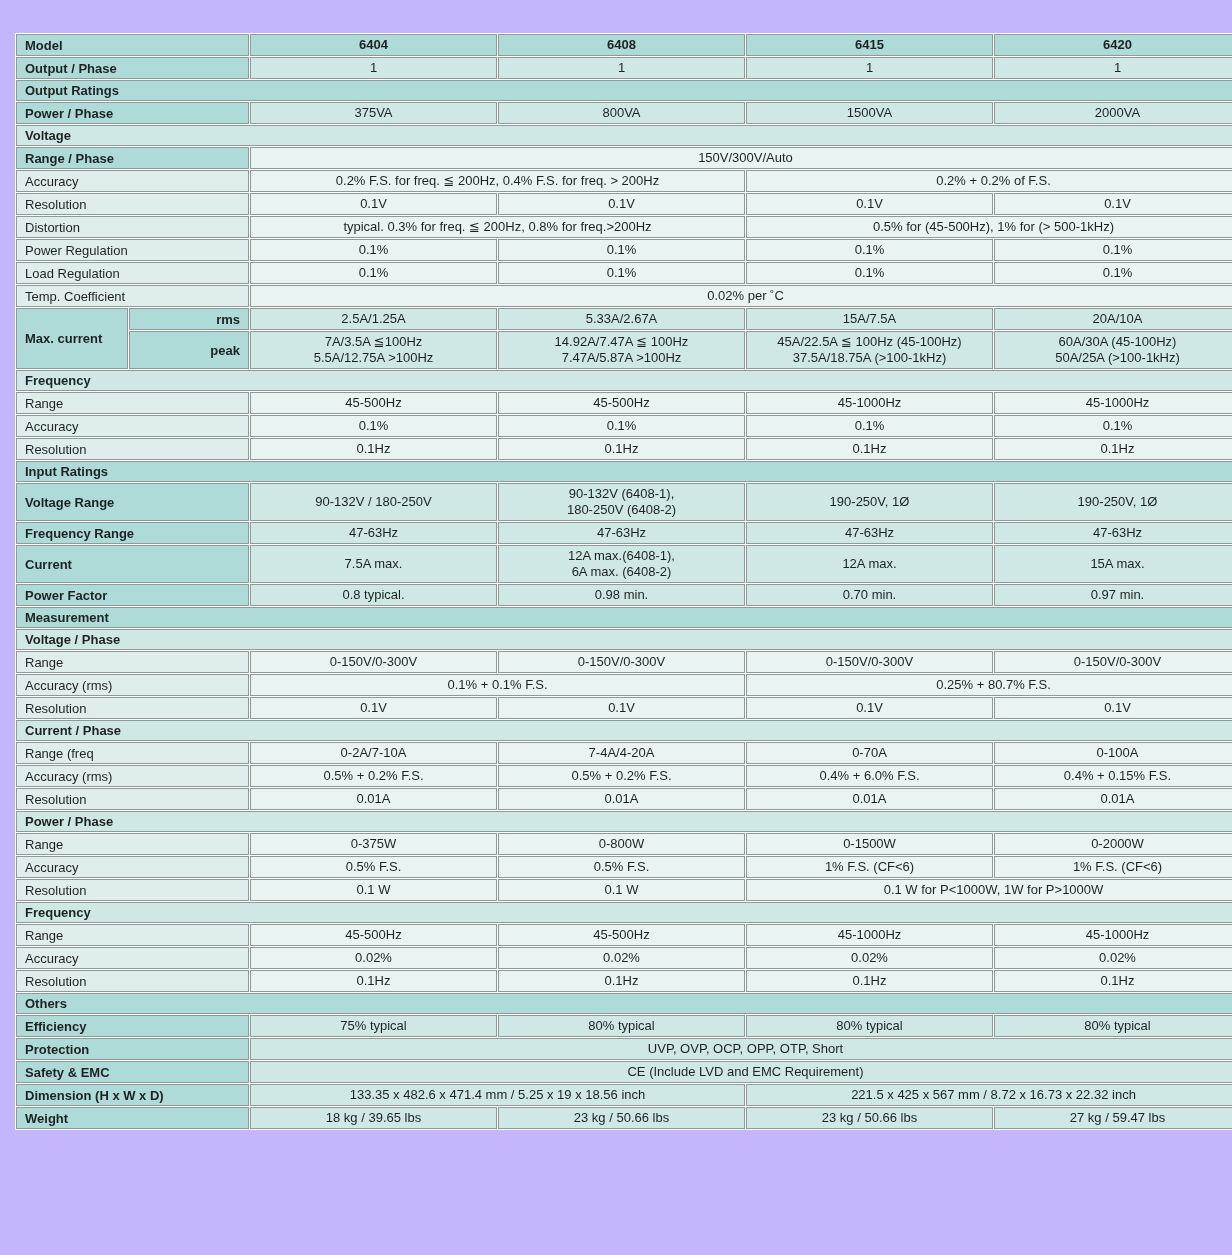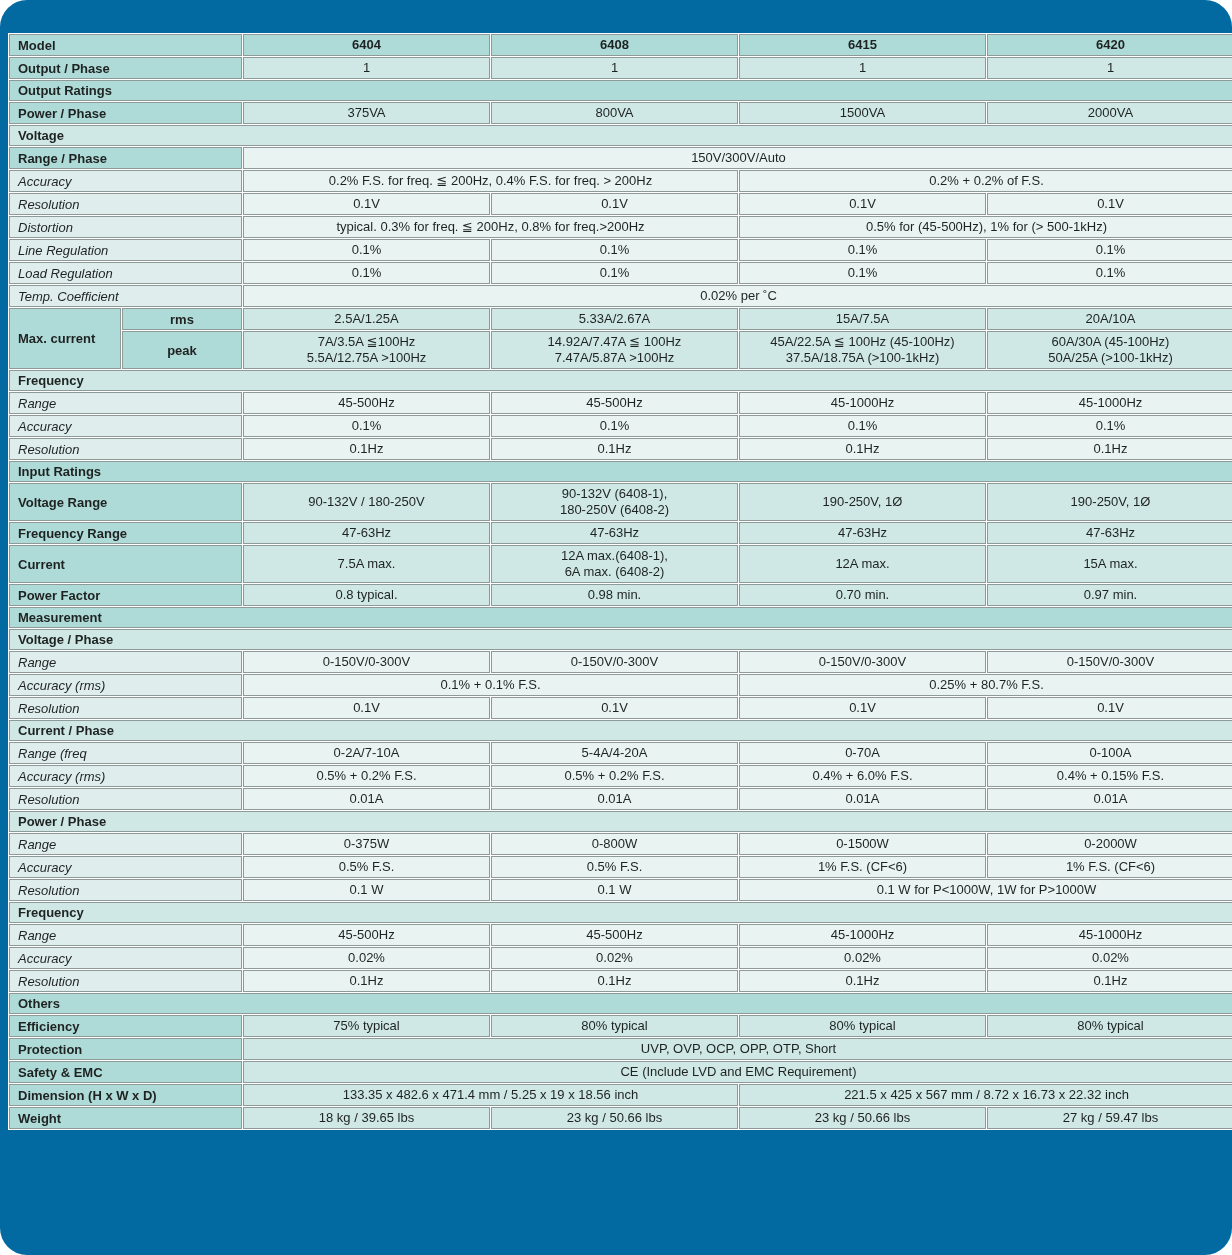--- a/index.html
+++ b/index.html
@@ -4,24 +4,23 @@
 <style>
   html,body{
     margin:0;
     background:#ffffff;
     font-family:"Liberation Sans","DejaVu Sans",sans-serif;
     -webkit-font-smoothing:antialiased;
   }
   .page{
     width:1232px;
     height:1255px;
-    background:#0369a1;
+    background:#c4b5fd;
     box-sizing:border-box;
-    padding:33px 4px 34px 8px;
-    border-radius:27px;
+    padding:33px 4px 34px 15px;
   }
   table.spec{
     width:1224px;
     table-layout:fixed;
     border-collapse:separate;
     border-spacing:1px;
     background:#ffffff;
   }
   table.spec td{
     border:1px solid #8e9a98;
@@ -31,24 +30,24 @@
     color:#1e2322;
     vertical-align:middle;
     overflow:hidden;
     box-sizing:border-box;
   }
   td.lab{ text-align:left; }
   td.val{ text-align:center; white-space:pre-line; line-height:16px; }
   td.sec{ text-align:left; font-weight:bold; color:#161b1a; }
   .dark{ background:#aedad7; }
   .mid{ background:#cfe8e5; }
-  .speclab{ background:#dfeeec;font-style:italic; }
+  .speclab{ background:#dfeeec; }
   .light{ background:#e9f4f2; }
   .bold{ font-weight:bold; color:#161b1a; }
-  td.sublab{ text-align:center; font-weight:bold; }
+  td.sublab{ text-align:right; font-weight:bold; }
 </style>
 </head>
 <body>
 
 <div class="page">
   <table class="spec">
     <colgroup>
       <col style="width:112px">
         <col style="width:120px">
       <col style="width:247px">
@@ -99,21 +98,21 @@
           <td class="val light">0.1V</td>
           <td class="val light">0.1V</td>
           <td class="val light">0.1V</td>
         </tr>
         <tr>
           <td class="lab speclab" colspan="2">Distortion</td>
           <td class="val light" colspan="2">typical. 0.3% for freq. ≦ 200Hz, 0.8% for freq.&gt;200Hz</td>
           <td class="val light" colspan="2">0.5% for (45-500Hz), 1% for (&gt; 500-1kHz)</td>
         </tr>
         <tr>
-          <td class="lab speclab" colspan="2">Line Regulation</td>
+          <td class="lab speclab" colspan="2">Power Regulation</td>
           <td class="val light">0.1%</td>
           <td class="val light">0.1%</td>
           <td class="val light">0.1%</td>
           <td class="val light">0.1%</td>
         </tr>
         <tr>
           <td class="lab speclab" colspan="2">Load Regulation</td>
           <td class="val light">0.1%</td>
           <td class="val light">0.1%</td>
           <td class="val light">0.1%</td>
@@ -223,21 +222,21 @@
           <td class="val light">0.1V</td>
           <td class="val light">0.1V</td>
           <td class="val light">0.1V</td>
         </tr>
         <tr>
           <td class="sec mid" colspan="6">Current / Phase</td>
         </tr>
         <tr>
           <td class="lab speclab" colspan="2">Range (freq</td>
           <td class="val light">0-2A/7-10A</td>
-          <td class="val light">5-4A/4-20A</td>
+          <td class="val light">7-4A/4-20A</td>
           <td class="val light">0-70A</td>
           <td class="val light">0-100A</td>
         </tr>
         <tr>
           <td class="lab speclab" colspan="2">Accuracy (rms)</td>
           <td class="val light">0.5% + 0.2% F.S.</td>
           <td class="val light">0.5% + 0.2% F.S.</td>
           <td class="val light">0.4% + 6.0% F.S.</td>
           <td class="val light">0.4% + 0.15% F.S.</td>
         </tr>

